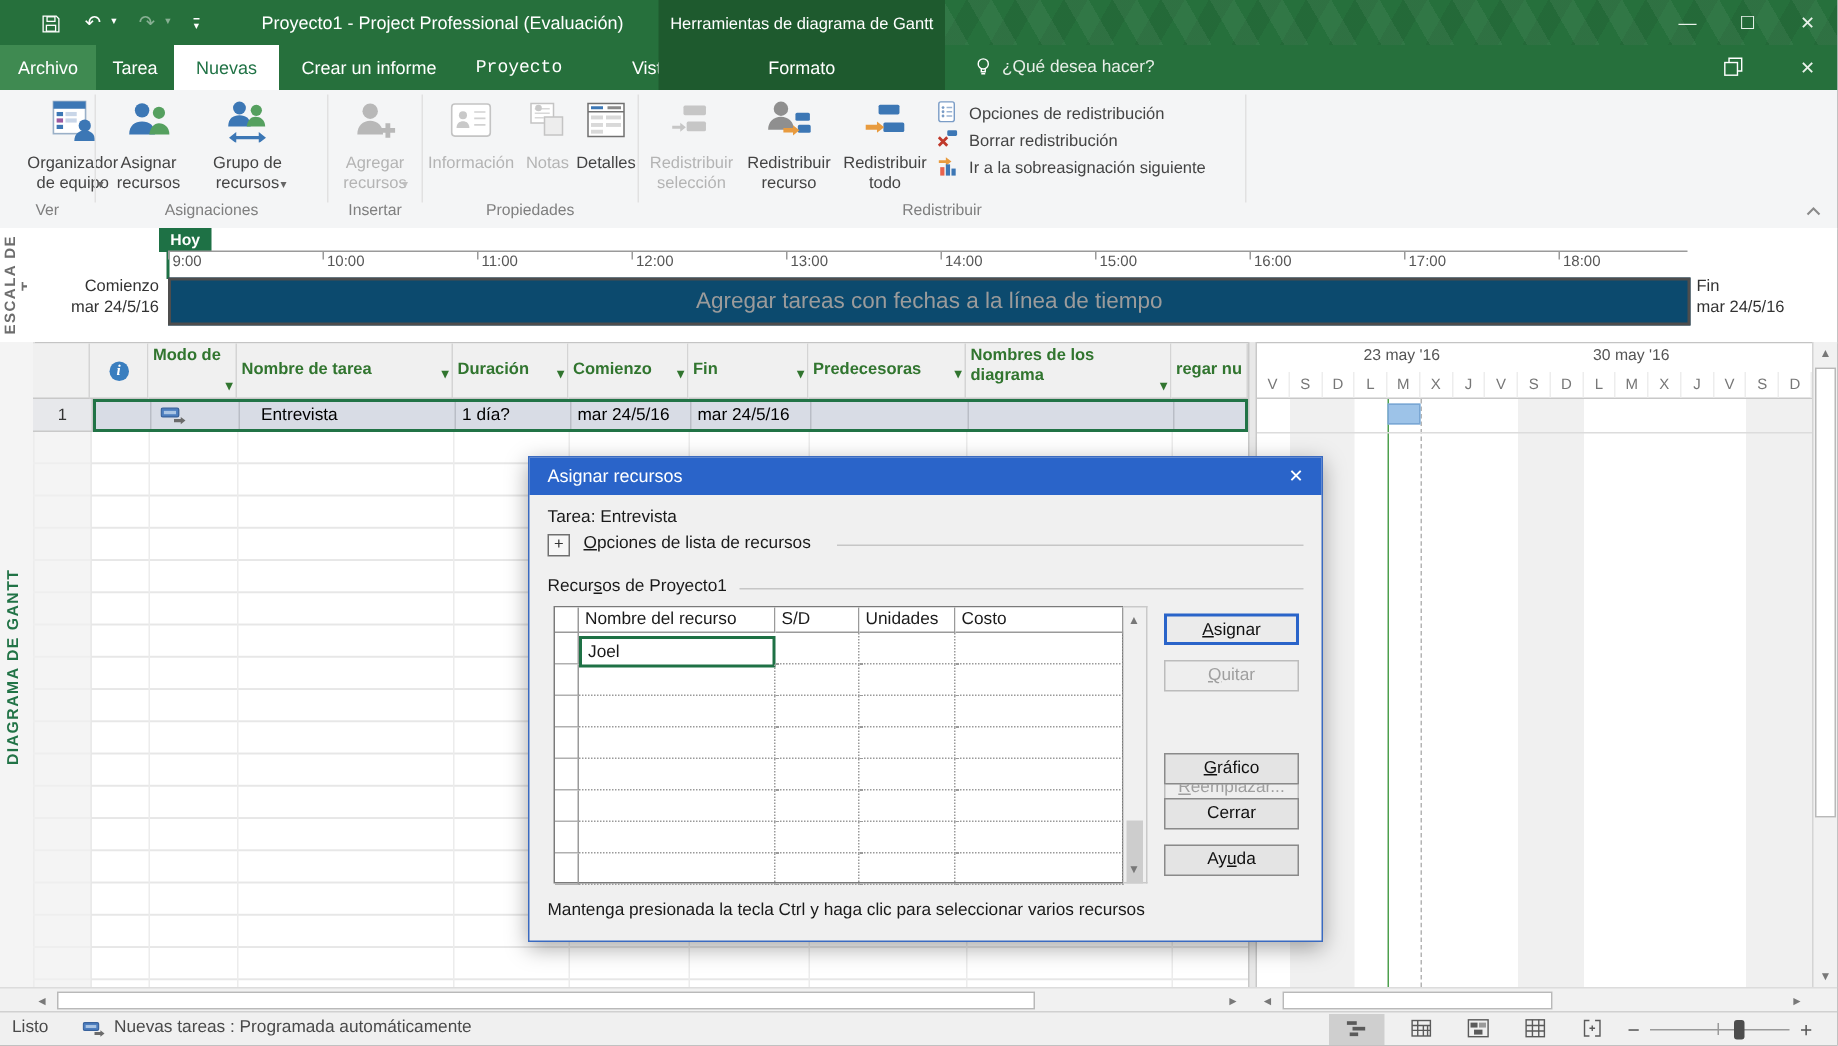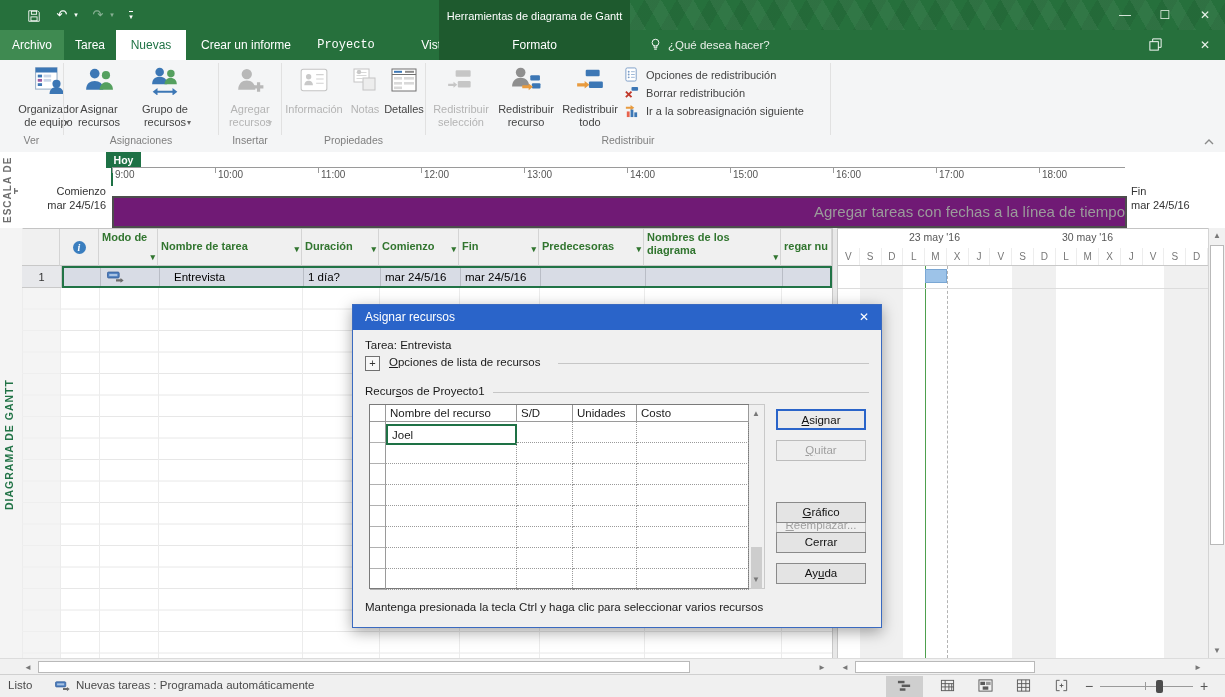--- a/index.html
+++ b/index.html
@@ -45,22 +45,22 @@
   .panelabel{writing-mode:vertical-rl;transform:rotate(180deg);font-weight:bold;letter-spacing:1px;
      text-align:center;overflow:hidden;}
   #tl-pane-label{left:2px;top:2px;width:16px;height:72px;font-size:10px;color:#6d6d6d;}
   #hoy{left:106px;top:0;width:35px;height:16px;background:#1E7145;color:#fff;font-weight:bold;
      font-size:10.5px;text-align:center;line-height:16px;}
   #hoyline{left:111px;top:16px;width:2px;height:18px;background:#1E7145;}
   #tl-topline{left:112px;top:15px;width:1013px;height:1px;background:#9a9a9a;}
   .tick{top:16px;font-size:10px;color:#555;}
   .tick .tl{position:absolute;left:0;top:0;width:1px;height:5px;background:#9a9a9a;}
   .tick .tlab{position:absolute;left:3px;top:1px;}
-  #tlbox{left:112px;top:44px;width:1011px;height:28px;border:2px solid #4d4d4d;background:#701a75;
-     text-align:right;line-height:28px;font-size:15px;color:#9b9b9b;}
+  #tlbox{left:112px;top:33px;width:1011px;height:28px;border:2px solid #4d4d4d;background:#0c4a6e;
+     text-align:center;line-height:28px;font-size:15px;color:#9b9b9b;}
   .tlside{font-size:11px;color:#333;line-height:14px;}
   
   #leftstrip{left:0;top:228px;width:22px;height:446px;background:#f4f4f4;border-right:1px solid #e0e0e0;}
   #grid-pane-label{left:3px;top:330px;width:16px;height:230px;font-size:10.5px;color:#217346;}
   .hdrcell{top:229px;height:37px;background:#f0f0f0;border-right:1px solid #d4d4d4;border-bottom:1px solid #c8c8c8;
      color:#31752f;font-weight:bold;font-size:11px;line-height:13px;box-sizing:border-box;padding:2px 3px;}
   .hdrcell .fcaret{position:absolute;right:2px;bottom:1px;font-size:9px;color:#31752f;}
   .vcenter{display:flex;align-items:center;}
   #infoicon{width:13px;height:13px;border-radius:50%;background:#3a7ebf;color:#fff;
      font-family:"Liberation Serif",serif;font-style:italic;font-weight:bold;font-size:10px;
@@ -130,20 +130,21 @@
           <path d="M2 2h10l2 2v10H2z"></path>
           <rect x="5" y="2.5" width="6" height="3.5"></rect>
           <rect x="4.5" y="9" width="7" height="4.5"></rect>
         </svg>
     </div>
     <div class="a qat" style="left:52px;width:20px;">↶</div>
     <div class="a qat" style="left:71px;width:10px;font-size:7px;">▾</div>
     <div class="a qat dim" style="left:88px;width:20px;">↷</div>
     <div class="a qat dim" style="left:107px;width:10px;font-size:7px;">▾</div>
     <div class="a qat" style="left:122px;width:18px;"><span style="border-top:1px solid #fff;font-size:7px;padding-top:1px;">▾</span></div>
+    <div class="a" id="apptitle">Proyecto1 - Project Professional (Evaluación)</div>
     <div class="a" id="ctxblock">
       <div class="a" id="ctxtitle">Herramientas de diagrama de Gantt</div>
     </div>
     <div class="a winbtn" style="left:1108px;">—</div>
     <div class="a winbtn" style="left:1148px;">☐</div>
     <div class="a winbtn" style="left:1188px;">✕</div>
   </div>
 
   <div class="a" id="tabsrow">
     <div class="a tab" id="tab-archivo">Archivo</div>

